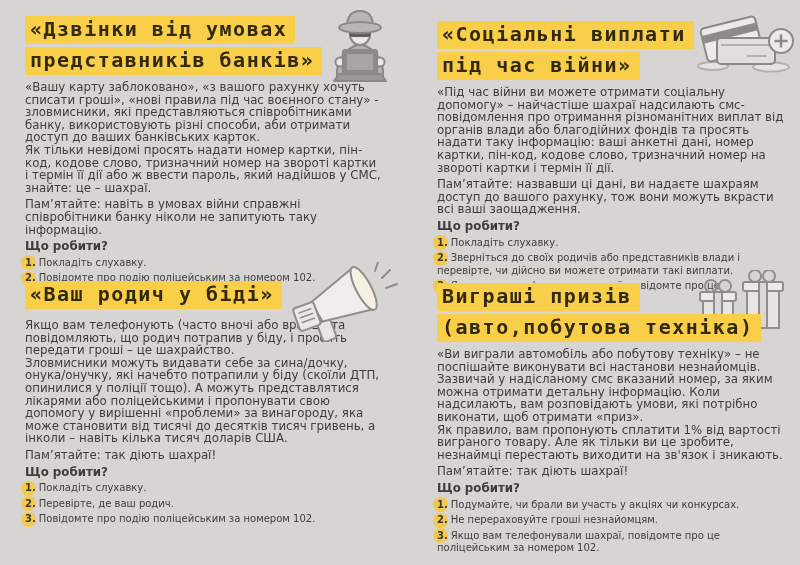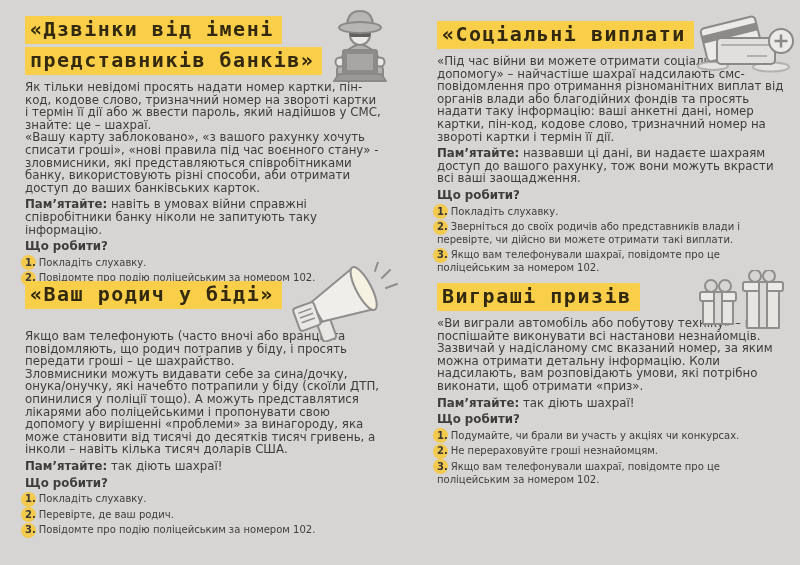--- a/index.html
+++ b/index.html
@@ -24,21 +24,21 @@
     line-height:1.1;
     padding:2px 8px 4px 5px;
     margin-bottom:3px;
     white-space:nowrap;
     position:relative;
     z-index:2;
   }
   .body p { margin:0; font-size:11.8px; line-height:12.6px; }
   .remember { margin-top:4px !important; }
   .todo { margin-top:4px !important; font-weight:bold; }
-  .rlabel { font-weight:bold; }
+  .rlabel { font-weight:normal; }
   .steps { margin-top:4px; }
   .step { margin-bottom:3px; font-size:10px; line-height:12.6px; }
   .badge {
     position:relative;
     font-weight:bold;
     display:inline-block;
     margin-right:3px;
     color:#3a3938;
   }
   .badge::before {
@@ -51,26 +51,26 @@
     z-index:-1;
   }
   .icon { position:absolute; z-index:1; }
   svg { display:block; }
 </style>
 </head>
 <body>
 
 <div class="section" style="left:25px; top:16px; width:356px;">
   <div class="heading">
-    <span class="hl">«Дзвінки від імені</span>
+    <span class="hl">«Дзвінки від умовах</span>
     <span class="hl">представників банків»</span>
   </div>
   <div class="body">
+    <p>«Вашу карту заблоковано», «з вашого рахунку хочуть списати гроші», «нові правила під час воєнного стану» - зловмисники, які представляються співробітниками банку, використовують різні способи, аби отримати доступ до ваших банківських карток.</p>
     <p>Як тільки невідомі просять надати номер картки, пін-код, кодове слово, тризначний номер на звороті картки і термін її дії або ж ввести пароль, який надійшов у СМС, знайте: це – шахраї.</p>
-    <p>«Вашу карту заблоковано», «з вашого рахунку хочуть списати гроші», «нові правила під час воєнного стану» - зловмисники, які представляються співробітниками банку, використовують різні способи, аби отримати доступ до ваших банківських карток.</p>
     <p class="remember"><span class="rlabel">Пам’ятайте:</span> <span>навіть в умовах війни справжні співробітники банку ніколи не запитують таку інформацію.</span></p>
     <p class="todo">Що робити?</p>
     <div class="steps">
       <div class="step"><span class="badge">1.</span><span>Покладіть слухавку.</span></div>
       <div class="step"><span class="badge">2.</span><span>Повідомте про подію поліцейським за номером 102.</span></div>
     </div>
   </div>
 </div>
 
 <div class="icon" style="left:323px; top:6px;">
@@ -86,20 +86,21 @@
       <rect x="20" y="44" width="34" height="24" rx="2" fill="#8c8b89"></rect>
       <rect x="24" y="48" width="26" height="16" fill="#a7a6a4" stroke="none"></rect>
       <path d="M16 68 L58 68 L63 75 L11 75 Z" fill="#9a9997"></path>
     </g>
   </svg>
 </div>
 
 <div class="section" style="left:437px; top:21px; width:348px;">
   <div class="heading">
     <span class="hl">«Соціальні виплати</span>
+    <span class="hl">під час війни»</span>
   </div>
   <div class="body">
     <p>«Під час війни ви можете отримати соціальну допомогу» – найчастіше шахраї надсилають смс-повідомлення про отримання різноманітних виплат від органів влади або благодійних фондів та просять надати таку інформацію: ваші анкетні дані, номер картки, пін-код, кодове слово, тризначний номер на звороті картки і термін її дії.</p>
     <p class="remember"><span class="rlabel">Пам’ятайте:</span> <span>назвавши ці дані, ви надаєте шахраям доступ до вашого рахунку, тож вони можуть вкрасти всі ваші заощадження.</span></p>
     <p class="todo">Що робити?</p>
     <div class="steps">
       <div class="step"><span class="badge">1.</span><span>Покладіть слухавку.</span></div>
       <div class="step"><span class="badge">2.</span><span>Зверніться до своїх родичів або представників влади і перевірте, чи дійсно ви можете отримати такі виплати.</span></div>
       <div class="step"><span class="badge">3.</span><span>Якщо вам телефонували шахраї, повідомте про це поліцейським за номером 102.</span></div>
     </div>
@@ -118,21 +119,21 @@
       <rect x="22" y="28" width="58" height="26" rx="4" fill="#e0dfdd"></rect>
       <path d="M26 35 H76" fill="none" stroke="#b2b1af"></path>
       <path d="M52 46 H72" fill="none" stroke="#b2b1af"></path>
       <circle cx="86" cy="31" r="12" fill="#eceae8"></circle>
       <path d="M86 24.5 V37.5 M79.5 31 H92.5" fill="none" stroke-width="2.5"></path>
     </g>
   </svg>
 </div>
 
 <div class="section" style="left:25px; top:281px; width:356px;">
-  <div class="heading" style="margin-bottom:21px;text-align:center;">
+  <div class="heading" style="margin-bottom:10px;text-align:center;">
     <span class="hl">«Ваш родич у біді»</span>
   </div>
   <div class="body">
     <p>Якщо вам телефонують (часто вночі або вранці) та повідомляють, що родич потрапив у біду, і просять передати гроші – це шахрайство.</p>
     <p>Зловмисники можуть видавати себе за сина/дочку, онука/онучку, які начебто потрапили у біду (скоїли ДТП, опинилися у поліції тощо). А можуть представлятися лікарями або поліцейськими і пропонувати свою допомогу у вирішенні «проблеми» за винагороду, яка може становити від тисячі до десятків тисяч гривень, а інколи – навіть кілька тисяч доларів США.</p>
     <p class="remember"><span class="rlabel">Пам’ятайте:</span> <span>так діють шахраї!</span></p>
     <p class="todo">Що робити?</p>
     <div class="steps">
       <div class="step"><span class="badge">1.</span><span>Покладіть слухавку.</span></div>
       <div class="step"><span class="badge">2.</span><span>Перевірте, де ваш родич.</span></div>
@@ -150,23 +151,25 @@
       <rect x="18" y="32" width="22" height="24" rx="3" fill="#e9e8e5"></rect>
       <path d="M22 38 H36 M22 43 H36 M22 48 H36" fill="none" stroke-width="1.5"></path>
     </g>
     <path d="M106 16 L114 8 M110 26 L121 22 M99 9 L102 0" stroke="#8f8e8c" stroke-width="2" fill="none" stroke-linecap="round"></path>
   </svg>
 </div>
 
 <div class="section" style="left:437px; top:283px; width:352px;">
   <div class="heading">
     <span class="hl">Виграші призів</span>
+    <span class="hl">(авто,побутова техніка)</span>
   </div>
   <div class="body">
     <p>«Ви виграли автомобіль або побутову техніку» – не поспішайте виконувати всі настанови незнайомців. Зазвичай у надісланому смс вказаний номер, за яким можна отримати детальну інформацію. Коли надсилають, вам розповідають умови, які потрібно виконати, щоб отримати «приз».</p>
+    <p>Як правило, вам пропонують сплатити 1% від вартості виграного товару. Але як тільки ви це зробите, незнаймці перестають виходити на зв'язок і зникають.</p>
     <p class="remember"><span class="rlabel">Пам’ятайте:</span> <span>так діють шахраї!</span></p>
     <p class="todo">Що робити?</p>
     <div class="steps">
       <div class="step"><span class="badge">1.</span><span>Подумайте, чи брали ви участь у акціях чи конкурсах.</span></div>
       <div class="step"><span class="badge">2.</span><span>Не перераховуйте гроші незнайомцям.</span></div>
       <div class="step"><span class="badge">3.</span><span>Якщо вам телефонували шахраї, повідомте про це поліцейським за номером 102.</span></div>
     </div>
   </div>
 </div>
 

